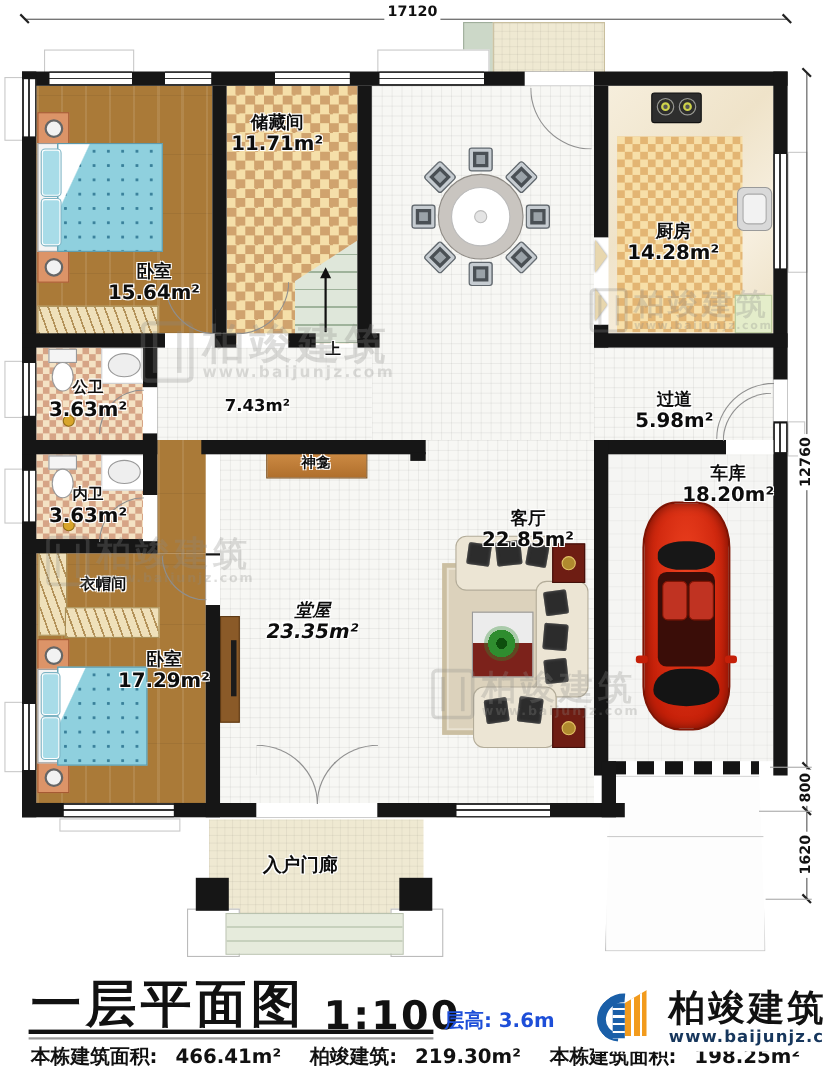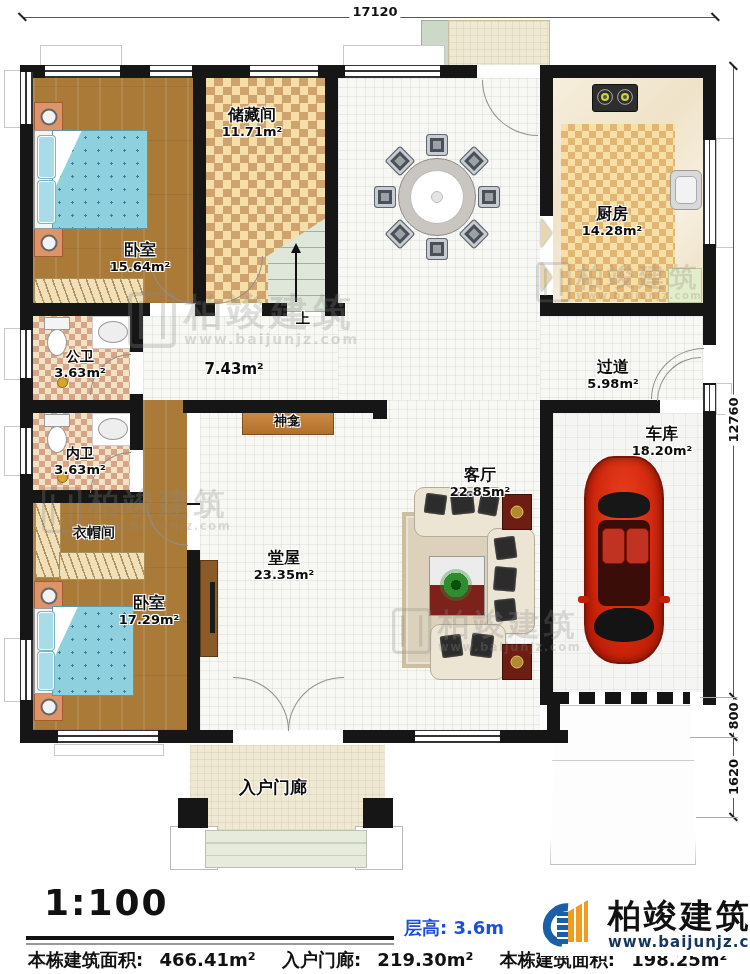--- a/index.html
+++ b/index.html
@@ -23,21 +23,21 @@
   .arc{position:absolute;border:1.2px solid #8f8f8f;background:transparent;}
   .arc.tl{border-radius:100% 0 0 0;border-right:none;border-bottom:none;}
   .arc.tr{border-radius:0 100% 0 0;border-left:none;border-bottom:none;}
   .arc.bl{border-radius:0 0 0 100%;border-right:none;border-top:none;}
   .arc.br{border-radius:0 0 100% 0;border-left:none;border-top:none;}
   .sill{position:absolute;background:#fff;border:1px solid #c9c9c9;}
   
   .rlabel{position:absolute;transform:translate(-50%,-50%);text-align:center;color:#0d0d0d;font-weight:bold;line-height:1.2;white-space:nowrap;z-index:40;
     text-shadow:-1px -1px 0 #fff,1px -1px 0 #fff,-1px 1px 0 #fff,1px 1px 0 #fff;}
   .rname{font-size:16px;display:block;}
-  .rarea{font-size:13px;display:block;}
+  .rarea{font-size:18px;display:block;}
   .small .rname{font-size:14px;}
   
   .nstand{position:absolute;background:#dc9468;border:1.5px solid #a55a33;}
   .nstand i{position:absolute;left:50%;top:50%;width:13px;height:13px;transform:translate(-50%,-50%);border-radius:50%;background:#f2f2f2;border:2px solid #666;}
   .mattress{position:absolute;background-color:#8fd0de;background-image:linear-gradient(115deg,#ffffff 20%,rgba(255,255,255,0) 21%),radial-gradient(#39809a 1.2px,rgba(0,0,0,0) 1.4px);background-size:100% 100%,13px 13px;border:1px solid #5d99ab;}
   .headboard{position:absolute;background:#f4f4f4;border:1px solid #999;}
   .pillow{position:absolute;background:#a8dce8;border:1.5px solid #fff;box-shadow:0 0 0 1px #7db4c4;border-radius:3px;}
   .hanger{background-color:#efe0ba;background-image:repeating-linear-gradient(70deg,#b3925a 0 1.5px,rgba(0,0,0,0) 1.5px 8px);border:1px solid #a98f58;position:absolute;}
   .sofa{position:absolute;background:#ece5d4;border:1.5px solid #b3ac99;border-radius:10px;}
   .cush{position:absolute;background:#2c2c2c;border-radius:2px;box-shadow:inset 0 0 3px #666;}
@@ -295,21 +295,21 @@
     <span class="rname">内卫</span>
       <span class="rarea">3.63m²</span>
     </div>
   <div class="rlabel small" style="left:94px;top:532px;">
     <span class="rname">衣帽间</span>
     </div>
   <div class="rlabel" style="left:149px;top:610px;">
     <span class="rname">卧室</span>
       <span class="rarea">17.29m²</span>
     </div>
-  <div class="rlabel" style="left:284px;top:565px;">
+  <div class="rlabel" style="left:284px;top:565px;font-style:italic;">
     <span class="rname">堂屋</span>
       <span class="rarea">23.35m²</span>
     </div>
   <div class="rlabel" style="left:480px;top:482px;">
     <span class="rname">客厅</span>
       <span class="rarea">22.85m²</span>
     </div>
   <div class="rlabel" style="left:662px;top:441px;">
     <span class="rname">车库</span>
       <span class="rarea">18.20m²</span>
@@ -364,30 +364,31 @@
   <div class="wm" style="left:536px;top:262px;transform:scale(.72);transform-origin:left top;">
     <div class="wm-logo"></div>
     <div>
         <div class="wm-name">柏竣建筑</div>
         <div class="wm-url">www.baijunjz.com</div>
       </div>
   </div>
 
   <div class="abs" style="left:0;top:878px;width:750px;height:96px;background:#fff;">
     <div class="abs" style="left:28px;top:4px;display:flex;align-items:flex-end;">
+      <span class="tb-title">一层平面图</span>
       <span class="tb-scale">1:100</span>
     </div>
     <div class="abs" style="left:26px;top:58px;width:368px;height:4px;background:#111;"></div>
     <div class="abs" style="left:26px;top:65px;width:368px;height:2px;background:#999;"></div>
     <div class="tb-fh" style="left:404px;top:38px;">
       <span>层高:</span> <span>3.6m</span>
     </div>
     <div class="tb-stats" style="left:28px;top:70px;">
       <span><span>本栋建筑面积:</span> <span>466.41m²</span></span>
-      <span><span>入户门廊:</span> <span>219.30m²</span></span>
+      <span><span>柏竣建筑:</span> <span>219.30m²</span></span>
       <span><span>本栋建筑面积:</span> <span>198.25m²</span></span>
     </div>
     <div class="abs" style="left:540px;top:16px;display:flex;align-items:center;gap:8px;background:#fff;padding:2px 4px;">
       <div class="abs" style="position:relative;width:56px;height:58px;">
         <div class="abs" style="left:0;top:6px;width:42px;height:46px;border:8px solid #1a5fa8;border-radius:50%;border-top-color:transparent;border-right-color:transparent;transform:rotate(50deg);box-sizing:border-box;"></div>
         <div class="abs" style="left:24px;top:4px;width:20px;height:42px;background:#f29b1d;clip-path:polygon(0 28%,100% 0,100% 100%,0 100%);background-image:repeating-linear-gradient(90deg,rgba(0,0,0,0) 0 6px,#fff 6px 8px);"></div>
         <div class="abs" style="left:13px;top:16px;width:11px;height:32px;background:#1a5fa8;background-image:repeating-linear-gradient(0deg,rgba(0,0,0,0) 0 5px,#fff 5px 7px);"></div>
       </div>
       <div>
         <div class="logo-name">柏竣建筑</div>

